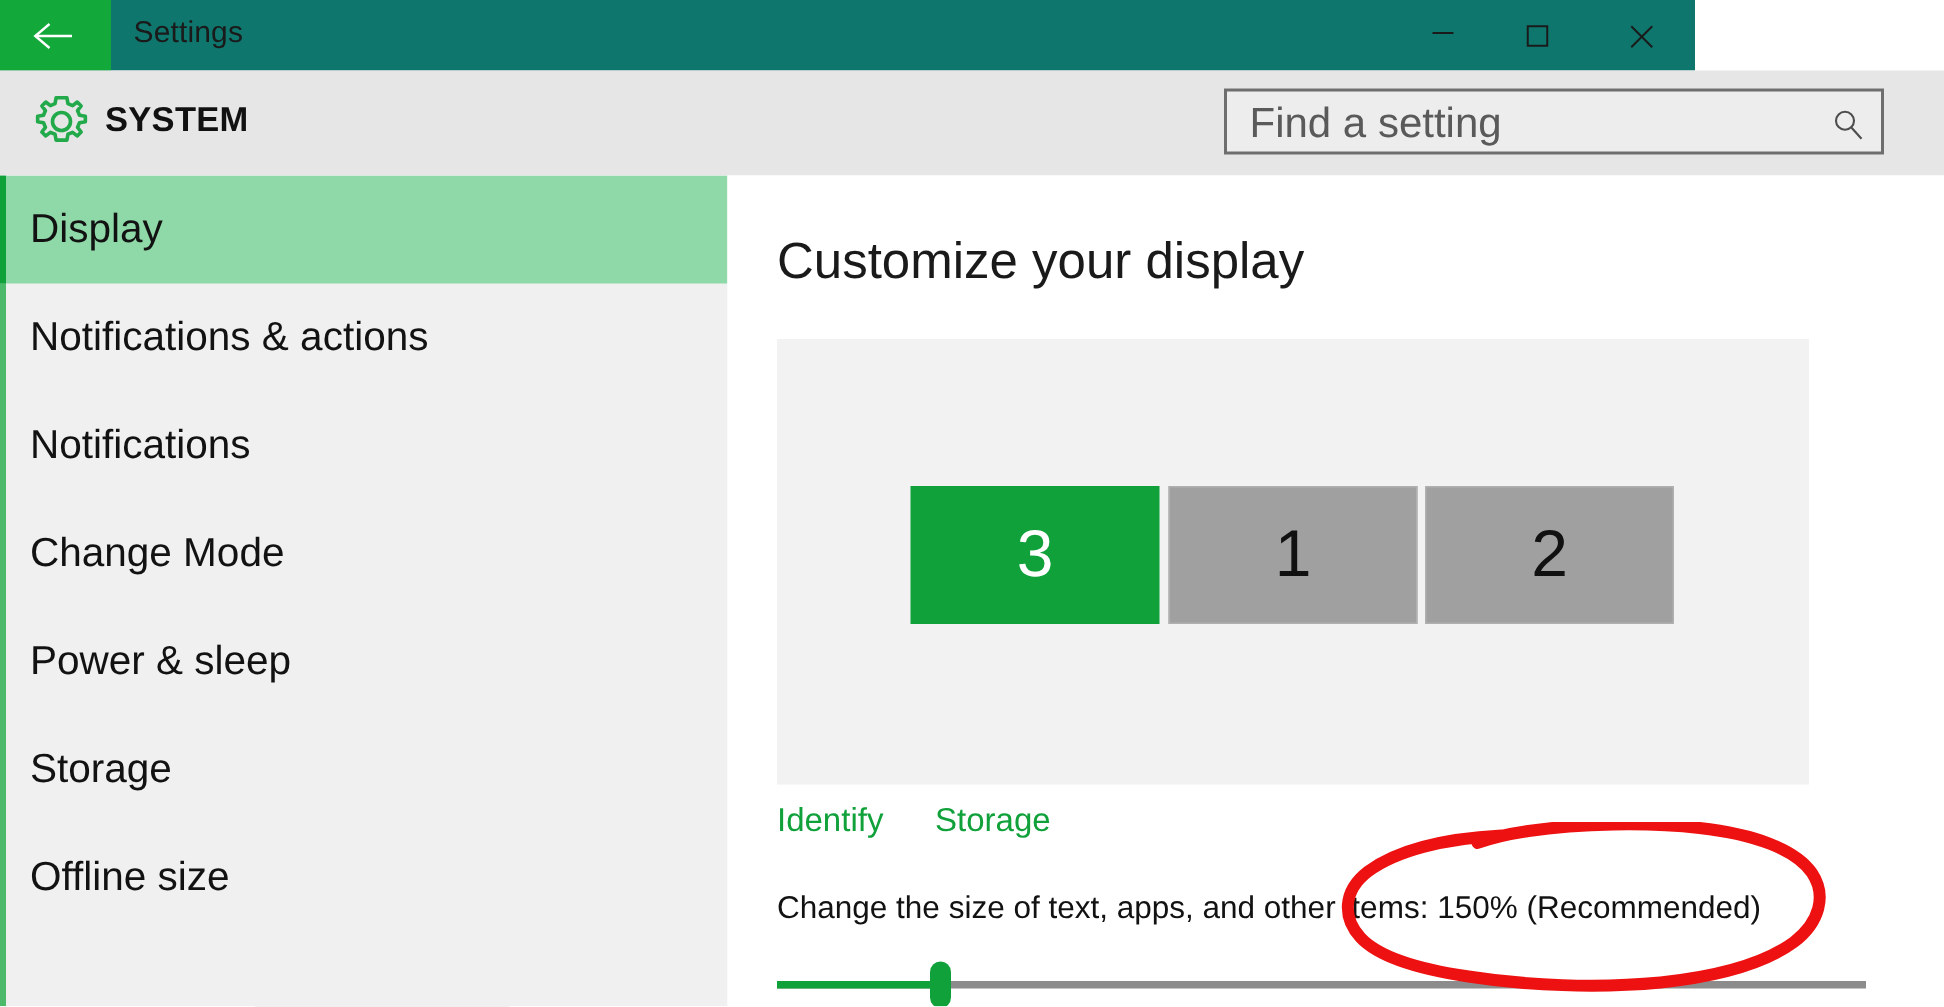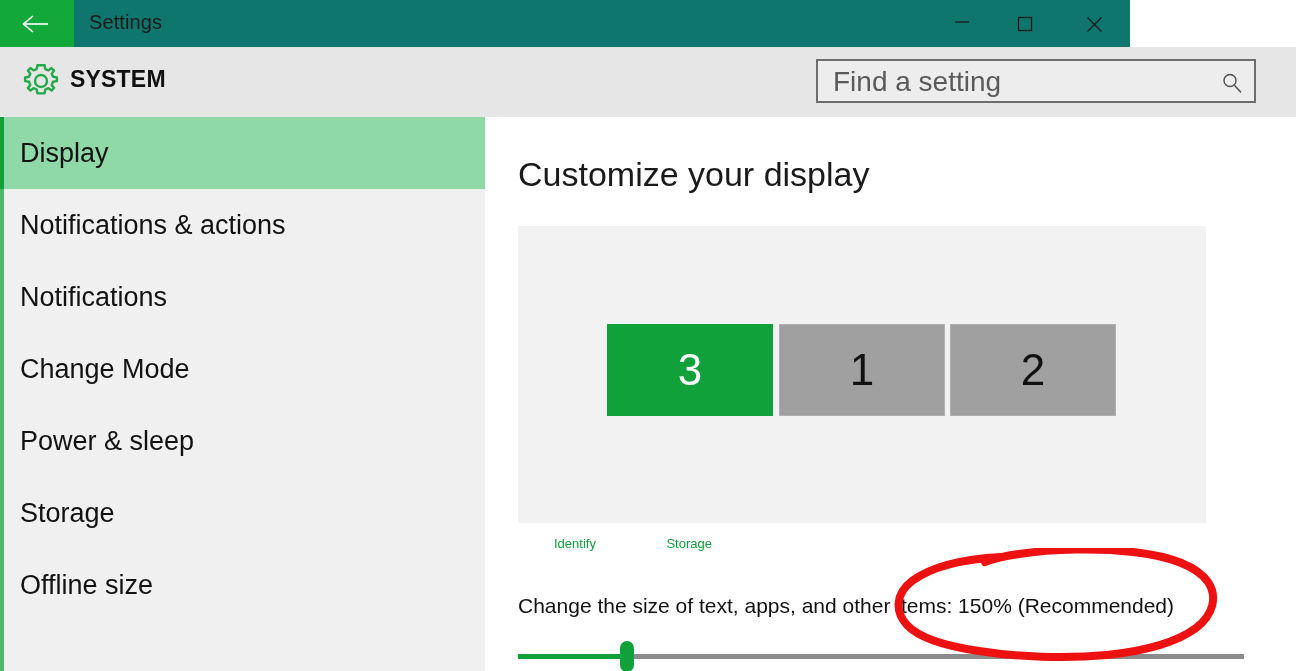--- a/index.html
+++ b/index.html
@@ -205,26 +205,25 @@
   .monitor.m-sel .mon-num { color: #ffffff; }
   .monitor.m-idle { background: #a0a0a0; border: 1px solid #b0b0b0; }
   .monitor.m-idle .mon-num { color: #111111; }
 
   .link-row {
     position: absolute;
     left: 33px;
     top: 417px;
   }
   .action-link {
-    font-size: 13px;
+    font-size: 22px;
     color: #10a13a;
     cursor: pointer;
     text-decoration: none;
     margin-right: 30px;
-    margin-left: 36px;
   }
 
   .scale-label {
     position: absolute;
     left: 33px;
     top: 477px;
     font-size: 21px;
     color: #121212;
     white-space: nowrap;
   }

